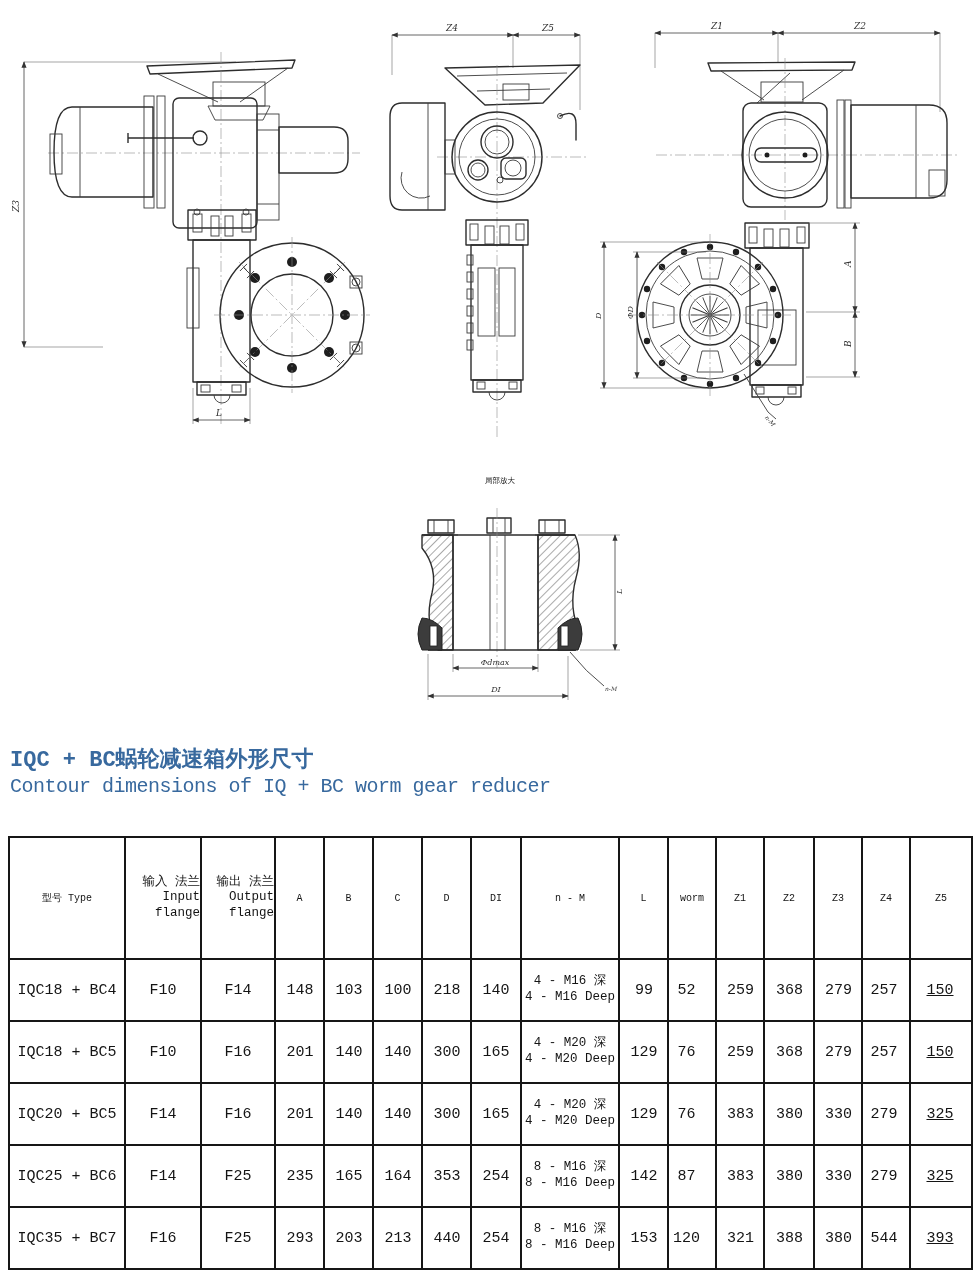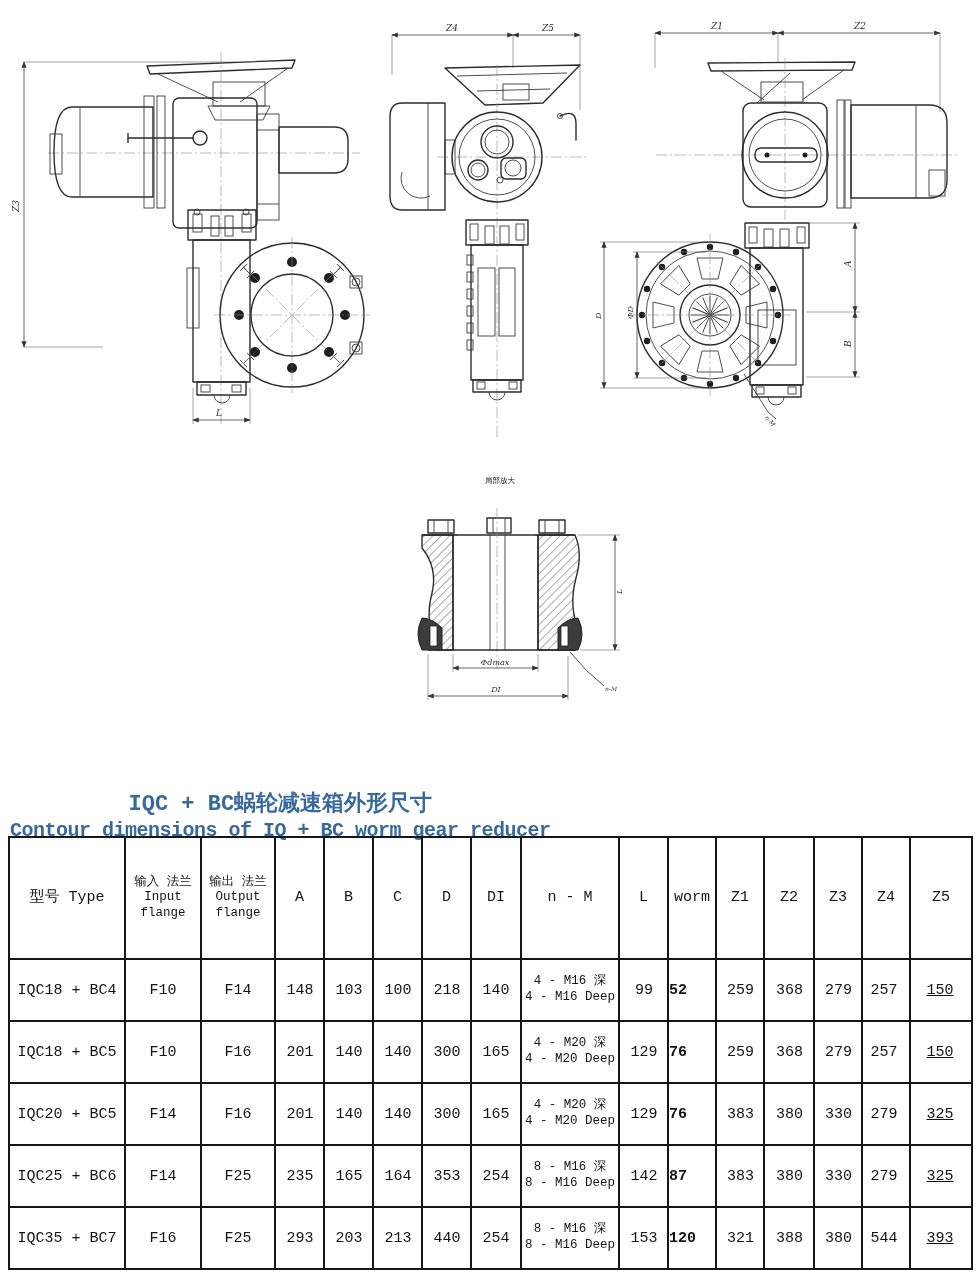--- a/index.html
+++ b/index.html
@@ -13,35 +13,35 @@
   .ext{stroke:#6a6a6a;stroke-width:.6;fill:none;}
   .cl{stroke:#8f8f8f;stroke-width:.6;fill:none;stroke-dasharray:11 3 2 3;}
   .bolt{fill:#1e1e1e;stroke:none;}
   .dimtext{font:italic 9px "DejaVu Serif",serif;fill:#2f2f2f;}
   .dimtext2{font:italic 8px "DejaVu Serif",serif;fill:#2f2f2f;}
   .tinytext{font:italic 6px "DejaVu Serif",serif;fill:#2f2f2f;}
   .cap{font:7.5px "DejaVu Sans",sans-serif;fill:#111;}
   .lugfill{fill:#3c3c3c;stroke:#222;stroke-width:1;}
   .hatchfill{fill:url(#hatchP);}
   
-  .title-block{position:absolute;left:10px;top:792px;color:#38699e;text-align:center;}
+  .title-block{position:absolute;left:10px;top:748px;color:#38699e;}
   .title-zh{font-size:22px;line-height:1.2;font-weight:600;}
-  .title-en{font-size:20px;line-height:1.25;font-weight:700;letter-spacing:-.5px;}
+  .title-en{font-size:20px;line-height:1.25;font-weight:400;letter-spacing:-.5px;}
   
   .dim-table{position:absolute;left:8px;top:836px;border-collapse:collapse;table-layout:fixed;
              width:963px;color:#141414;}
   .dim-table th,.dim-table td{border:2px solid #161616;white-space:pre-line;overflow:hidden;padding:0;}
-  .dim-table thead th{height:120px;font-weight:normal;font-size:15px;line-height:1.3;text-align:center;vertical-align:middle;}
-  .dim-table thead th.small{font-size:12.5px;line-height:1.25;}
+  .dim-table thead th{height:120px;font-weight:normal;font-size:10px;line-height:1.3;text-align:center;vertical-align:middle;}
+  .dim-table thead th.small{font-size:12.5px;line-height:1.25;text-align:right;}
   .dim-table tbody td{height:60px;font-size:15px;vertical-align:middle;}
   .al{text-align:center;padding-left:1px!important;}
   .ac{text-align:center;}
   .ar{text-align:center;padding-right:4px!important;}
   .c8{font-size:12.5px!important;line-height:1.25;}
-  .c10{text-align:left;padding-right:11px!important;font-weight:bold;}
+  .c10{text-align:center;padding-right:11px!important;}
   .c15{padding-right:2px!important;text-decoration:underline;}
 </style>
 </head>
 <body>
 
 <div class="page">
 
   <svg class="drawing" style="left:8px;top:22px;" width="368" height="412" viewBox="0 0 368 412">
     <defs>
       <marker id="arL" viewBox="0 0 10 10" refX="9" refY="5" markerWidth="8" markerHeight="8" orient="auto-start-reverse">

